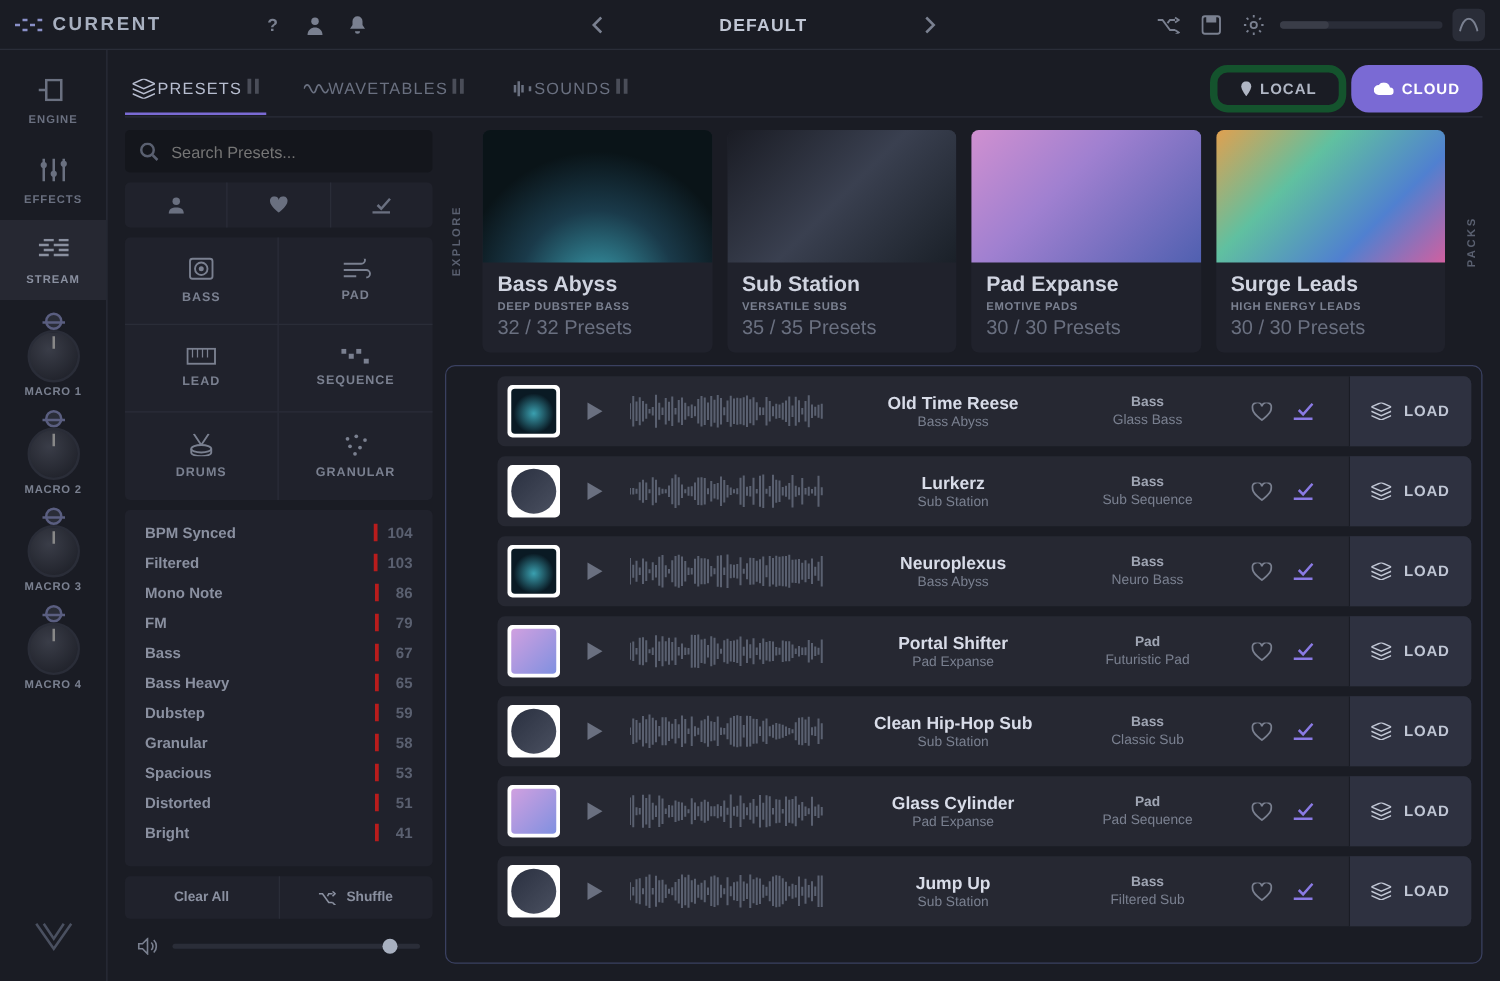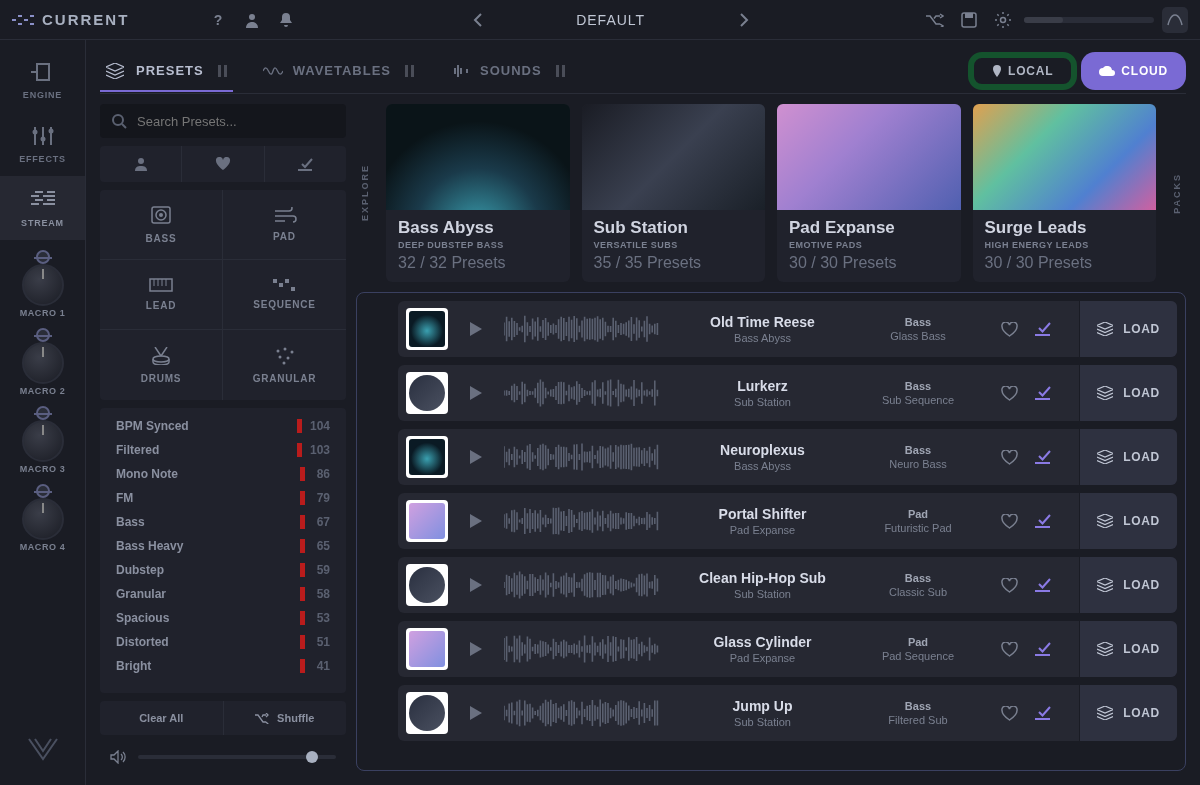--- a/index.html
+++ b/index.html
@@ -5,21 +5,21 @@
   * { box-sizing: border-box; margin: 0; padding: 0; font-family: -apple-system, BlinkMacSystemFont, "Segoe UI", Arial, sans-serif; }
   body { width: 1200px; height: 785px; background: #1a1c24; color: #9098a8; overflow: hidden; }
   
   
   .topbar { height: 40px; display: flex; align-items: center; padding: 0 12px; gap: 8px; border-bottom: 1px solid #2a2d38; }
   .logo { display: flex; align-items: center; gap: 8px; color: #a8b0c0; font-weight: 600; letter-spacing: 2px; font-size: 15px; }
   .logo-icon { width: 22px; height: 14px; }
   .topbar .spacer { flex: 1; }
   .top-icon { width: 26px; height: 26px; display: flex; align-items: center; justify-content: center; color: #7a8090; cursor: pointer; }
   .preset-nav { display: flex; align-items: center; gap: 20px; }
-  .preset-title { color: #c0c6d4; font-size: 14px; font-weight: 400; letter-spacing: 1px; min-width: 200px; text-align: center; }
+  .preset-title { color: #c0c6d4; font-size: 14px; font-weight: 700; letter-spacing: 1px; min-width: 200px; text-align: center; }
   .vol-slider { width: 130px; height: 6px; background: #2a2d38; border-radius: 3px; position: relative; }
   .vol-fill { position: absolute; left: 0; top: 0; bottom: 0; width: 30%; background: #3a3d48; border-radius: 3px; }
   
   
   .main { display: flex; height: 745px; }
   
   
   .rail { width: 86px; background: #1a1c24; border-right: 1px solid #2a2d38; display: flex; flex-direction: column; align-items: center; padding-top: 8px; }
   .rail-item { width: 100%; height: 64px; display: flex; flex-direction: column; align-items: center; justify-content: center; gap: 6px; font-size: 9px; font-weight: 600; letter-spacing: 0.8px; color: #6a7080; cursor: pointer; }
   .rail-item.active { background: #262832; color: #8a90a0; }
@@ -30,21 +30,21 @@
   .knob { width: 42px; height: 42px; border-radius: 50%; background: radial-gradient(circle at 40% 35%, #3a3d48, #1a1c24); border: 2px solid #2a2d38; position: relative; }
   .knob::after { content: ''; position: absolute; top: 3px; left: 50%; width: 2px; height: 10px; background: #888; transform: translateX(-50%); }
   .macro-label { font-size: 9px; font-weight: 600; letter-spacing: 0.6px; color: #7a8090; margin-top: 2px; }
   .rail-logo { margin-top: auto; margin-bottom: 20px; width: 32px; height: 28px; }
   
   
   .content { flex: 1; display: flex; flex-direction: column; padding: 8px 14px 14px 14px; }
   
   
   .tabbar { height: 46px; display: flex; align-items: center; gap: 24px; border-bottom: 1px solid #2a2d38; }
-  .tab { display: flex; align-items: center; gap: 10px; font-size: 13px; font-weight: 700; letter-spacing: 1px; color: #6a7080; cursor: pointer; padding: 12px 6px; position: relative; }
+  .tab { display: flex; align-items: flex-start; font-size: 13px; font-weight: 400; letter-spacing: 1px; color: #6a7080; cursor: pointer; padding: 12px 6px; position: relative; }
   .tab.active { color: #b8bed0; }
   .tab.active::after { content: ''; position: absolute; left: 0; right: 0; bottom: -1px; height: 2px; background: #7a6ad4; }
   .tab-icon { width: 20px; height: 16px; display: flex; align-items: center; }
   .pause-ic { display: flex; gap: 3px; margin-left: 4px; }
   .pause-ic span { width: 3px; height: 12px; background: #4a4d58; }
   .tabbar .spacer { flex: 1; }
   .location-toggle { display: flex; gap: 4px; }
   .loc-btn { padding: 6px 18px; border-radius: 14px; font-size: 12px; font-weight: 700; letter-spacing: 0.8px; display: flex; align-items: center; gap: 6px; cursor: pointer; }
   .loc-local { border: 6px solid #14532d; color: #b0b6c4; }
   .loc-cloud { background: #7a6ad4; color: #fff; }
@@ -58,21 +58,21 @@
   .search input { background: none; border: none; color: #9098a8; font-size: 13px; outline: none; flex: 1; }
   .filter-icons { height: 36px; background: #20222c; border-radius: 4px; display: flex; }
   .filter-icons div { flex: 1; display: flex; align-items: center; justify-content: center; border-right: 1px solid #2a2d38; cursor: pointer; color: #6a7080;}
   .filter-icons div:last-child { border-right: none; }
   .cat-grid { background: #20222c; border-radius: 4px; display: grid; grid-template-columns: 1fr 1fr; }
   .cat-cell { height: 70px; display: flex; flex-direction: column; align-items: center; justify-content: center; gap: 8px; border-right: 1px solid #2a2d38; border-bottom: 1px solid #2a2d38; font-size: 10px; font-weight: 600; letter-spacing: 0.8px; color: #7a8090; cursor: pointer; }
   .cat-cell:nth-child(2n) { border-right: none; }
   .cat-cell:nth-child(n+5) { border-bottom: none; }
   .tag-list { background: #20222c; border-radius: 4px; padding: 6px 0; flex: 1; overflow: hidden; }
   .tag-row { display: flex; justify-content: space-between; padding: 5px 16px; font-size: 12px; font-weight: 600; color: #8a90a0; cursor: pointer; }
-  .tag-row .count { color: #5a6070; padding-left: 8px; border-left: 5px solid #b91c1c; min-width: 30px; text-align: right;}
+  .tag-row .count { color: #5a6070; padding-left: 8px; border-left: 3px solid #b91c1c; min-width: 30px; text-align: right;}
   .filter-actions { height: 34px; background: #20222c; border-radius: 4px; display: flex; }
   .filter-actions div { flex: 1; display: flex; align-items: center; justify-content: center; gap: 8px; font-size: 11px; font-weight: 600; color: #8a90a0; border-right: 1px solid #2a2d38; cursor: pointer; }
   .filter-actions div:last-child { border-right: none; }
   .vol-row { height: 28px; display: flex; align-items: center; gap: 12px; padding: 0 10px;}
   .vol-track { flex: 1; height: 4px; background: #2a2d38; border-radius: 2px; position: relative;}
   .vol-thumb { position: absolute; right: 18px; top: -4px; width: 12px; height: 12px; background: #a8b0c0; border-radius: 50%;}
   
   
   .pane { flex: 1; display: flex; flex-direction: column; min-width: 0; }
   

